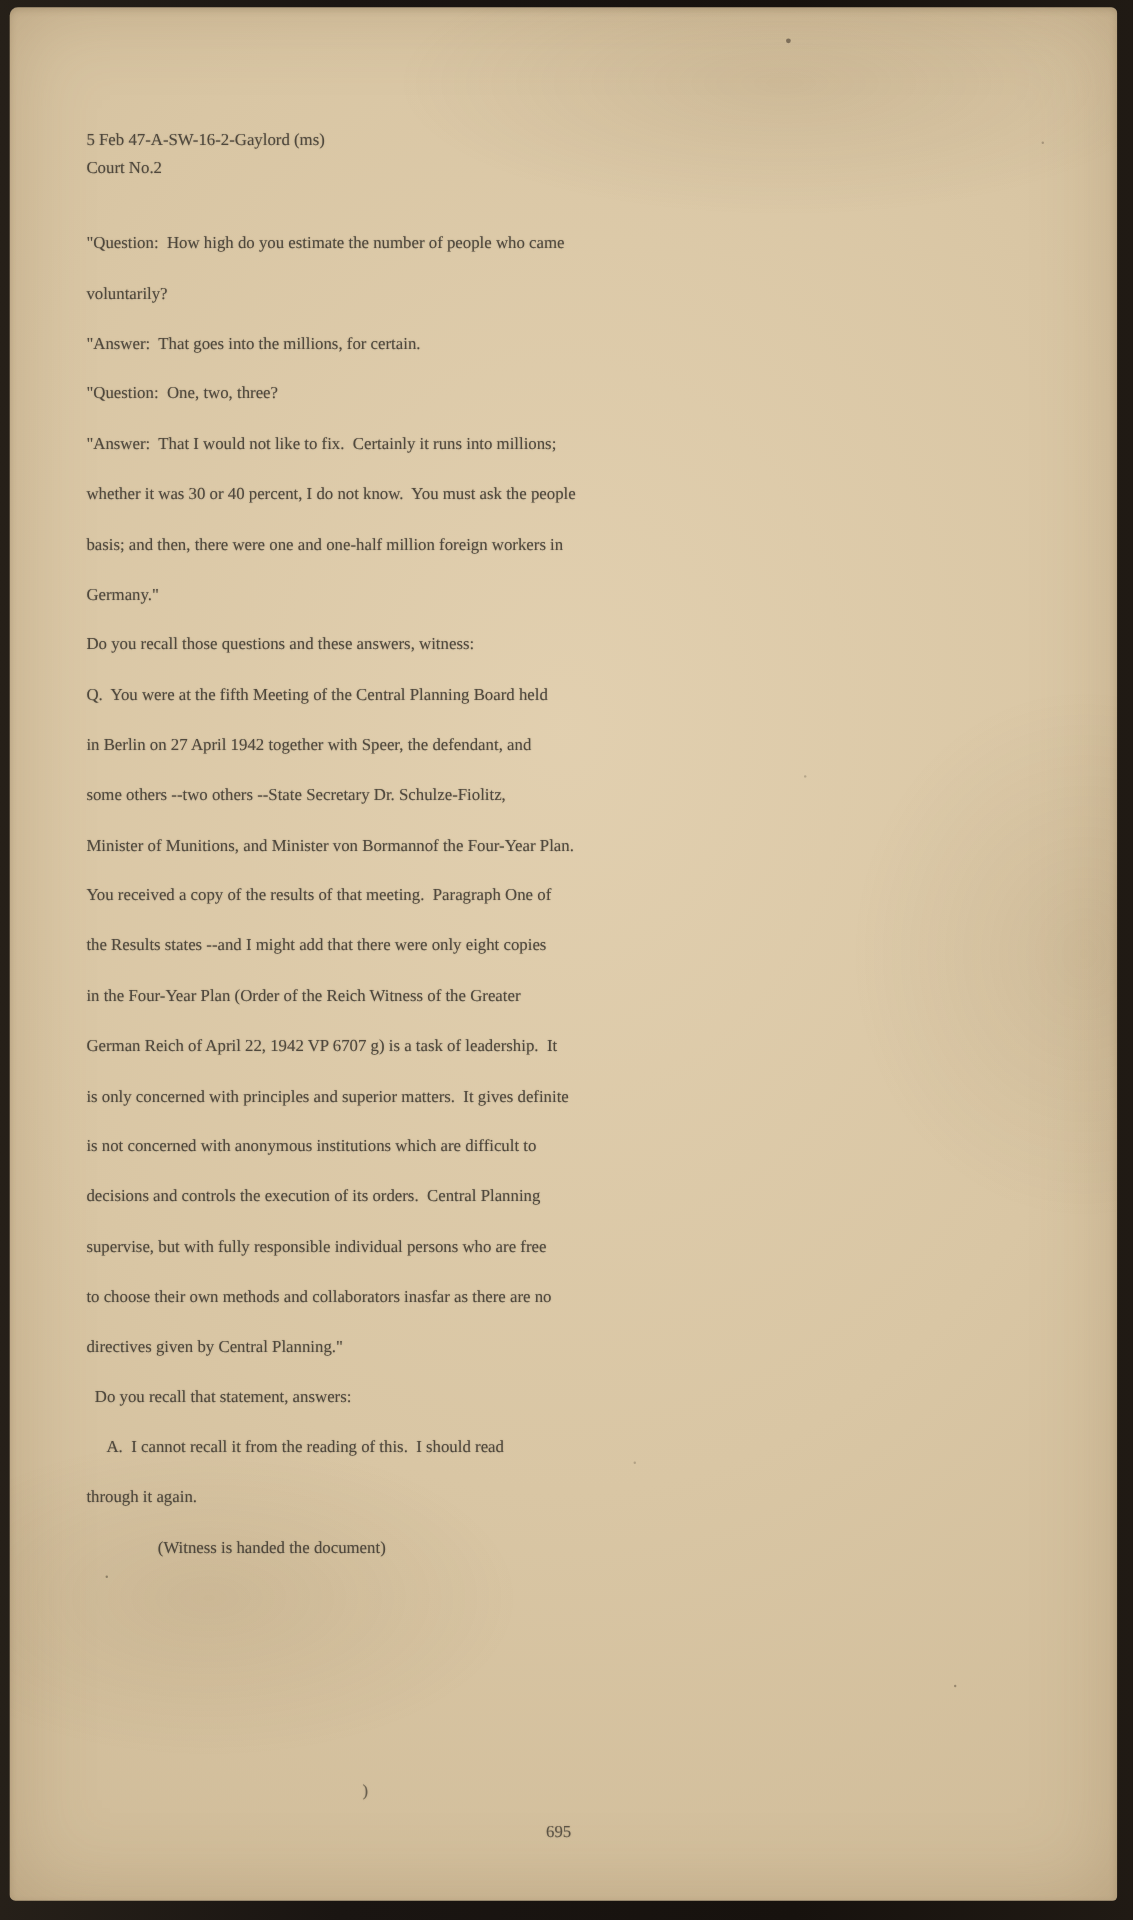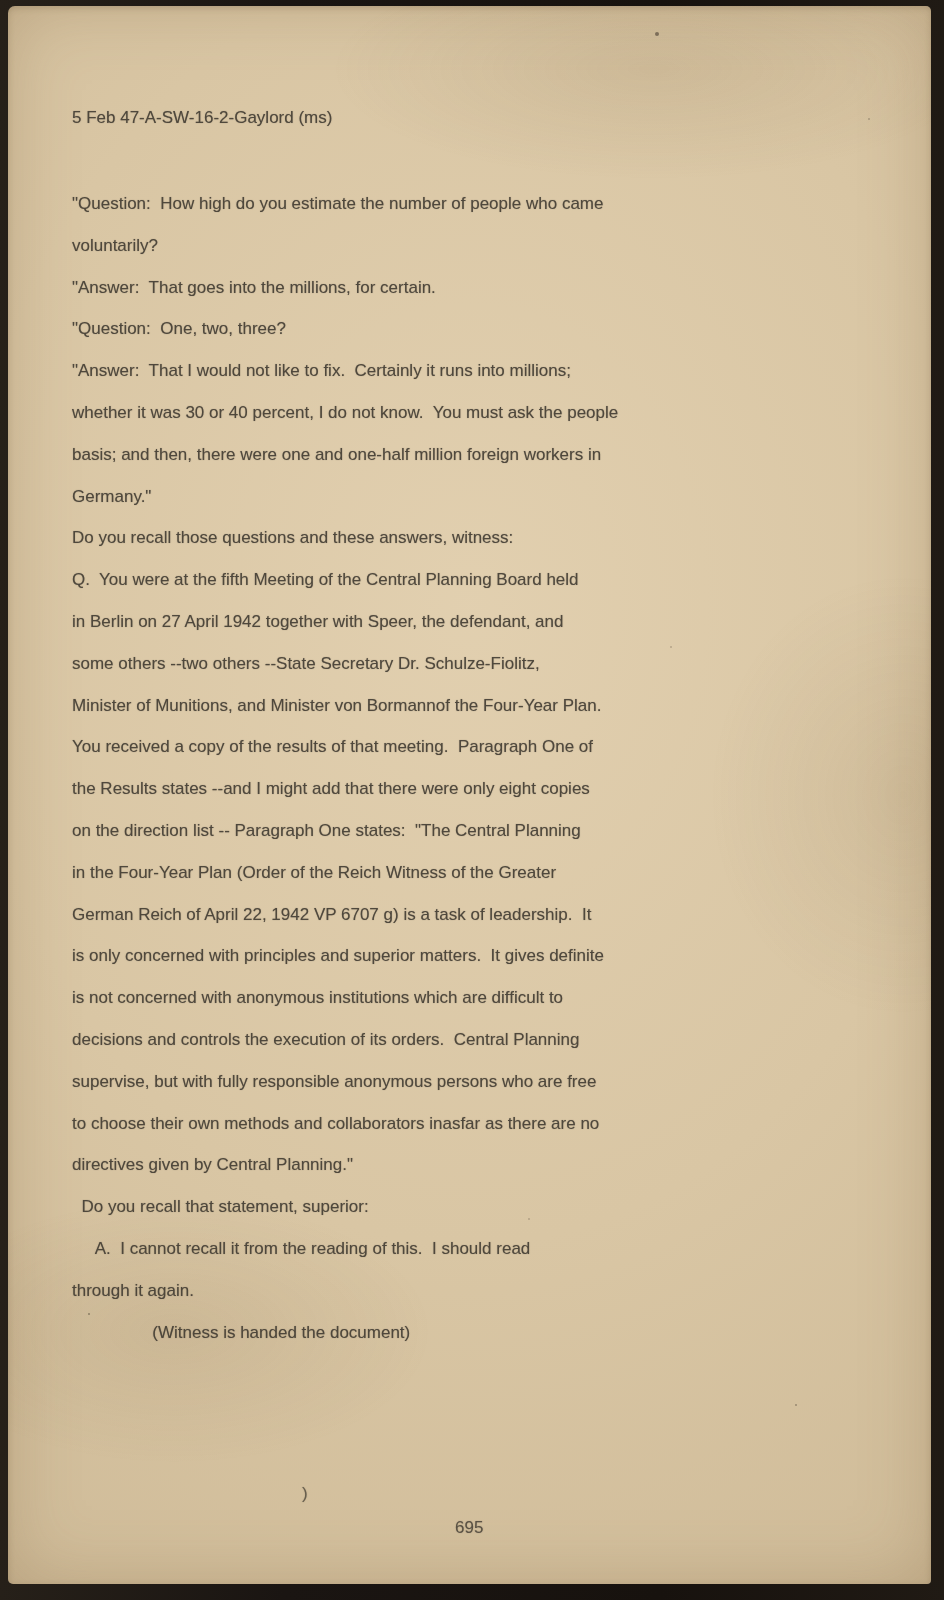--- a/index.html
+++ b/index.html
@@ -27,22 +27,22 @@
         rgba(226, 208, 176, 0.95) 0%,
         rgba(217, 198, 164, 0.97) 45%,
         rgba(206, 186, 151, 1) 85%,
         rgba(197, 177, 142, 1) 100%),
       #d8c5a3;
     box-shadow:
       inset 0 0 70px rgba(124, 98, 62, 0.28),
       inset 0 2px 6px rgba(90, 70, 45, 0.25);
   }
   .typed {
-    font-family: Liberation Sans, sans-serif;
-    font-size: 17px;
+    font-family: Liberation Serif, serif;
+    font-size: 14px;
     color: rgba(66, 60, 50, 0.85);
     text-shadow: 0 0 1px rgba(66, 60, 50, 0.5);
     white-space: pre;
   }
   .header-block {
     position: absolute;
     left: 64px;
     top: 101px;
     line-height: 22.5px;
   }
@@ -95,48 +95,48 @@
 </head>
 <body>
 
 <div class="page">
   <div class="paper">
     <div class="grain"></div>
     <div class="specks"></div>
 
     <div class="header-block">
       <div class="typed">5 Feb 47-A-SW-16-2-Gaylord (ms)</div>
+      <div class="typed">Court No.2</div>
     </div>
 
     <div class="body-block">
         <div class="line typed">"Question:  How high do you estimate the number of people who came</div>
         <div class="line typed">voluntarily?</div>
         <div class="line typed">"Answer:  That goes into the millions, for certain.</div>
         <div class="line typed">"Question:  One, two, three?</div>
         <div class="line typed">"Answer:  That I would not like to fix.  Certainly it runs into millions;</div>
         <div class="line typed">whether it was 30 or 40 percent, I do not know.  You must ask the people</div>
         <div class="line typed">basis; and then, there were one and one-half million foreign workers in</div>
         <div class="line typed">Germany."</div>
         <div class="line typed">Do you recall those questions and these answers, witness:</div>
         <div class="line typed">Q.  You were at the fifth Meeting of the Central Planning Board held</div>
         <div class="line typed">in Berlin on 27 April 1942 together with Speer, the defendant, and</div>
         <div class="line typed">some others --two others --State Secretary Dr. Schulze-Fiolitz,</div>
         <div class="line typed">Minister of Munitions, and Minister von Bormannof the Four-Year Plan.</div>
         <div class="line typed">You received a copy of the results of that meeting.  Paragraph One of</div>
         <div class="line typed">the Results states --and I might add that there were only eight copies</div>
-        <div class="line typed">on the direction list -- Paragraph One states:  "The Central Planning</div>
         <div class="line typed">in the Four-Year Plan (Order of the Reich Witness of the Greater</div>
         <div class="line typed">German Reich of April 22, 1942 VP 6707 g) is a task of leadership.  It</div>
         <div class="line typed">is only concerned with principles and superior matters.  It gives definite</div>
         <div class="line typed">is not concerned with anonymous institutions which are difficult to</div>
         <div class="line typed">decisions and controls the execution of its orders.  Central Planning</div>
-        <div class="line typed">supervise, but with fully responsible anonymous persons who are free</div>
+        <div class="line typed">supervise, but with fully responsible individual persons who are free</div>
         <div class="line typed">to choose their own methods and collaborators inasfar as there are no</div>
         <div class="line typed">directives given by Central Planning."</div>
-        <div class="line typed">  Do you recall that statement, superior:</div>
+        <div class="line typed">  Do you recall that statement, answers:</div>
         <div class="line typed">     A.  I cannot recall it from the reading of this.  I should read</div>
         <div class="line typed">through it again.</div>
         <div class="line typed">                 (Witness is handed the document)</div>
       </div>
 
     <div class="typed page-number">695</div>
     <div class="typed stray-mark">)</div>
   </div>
 </div>
 

